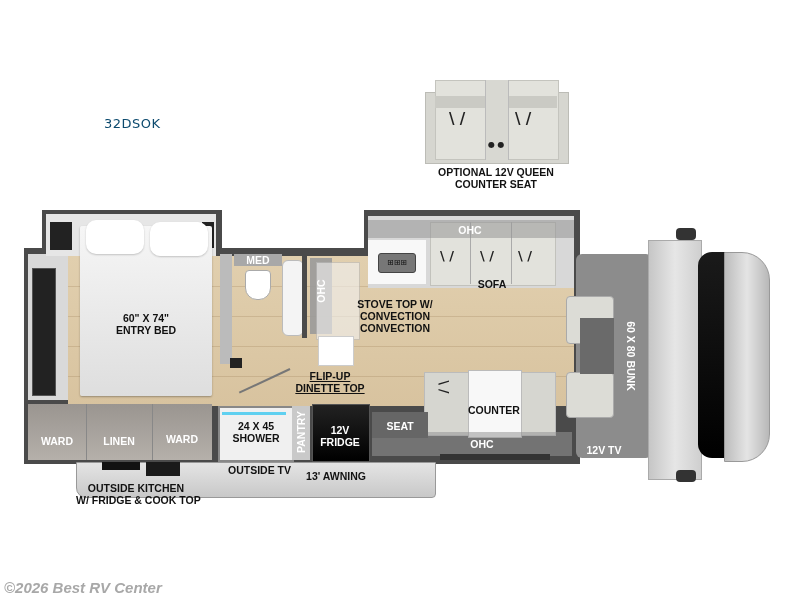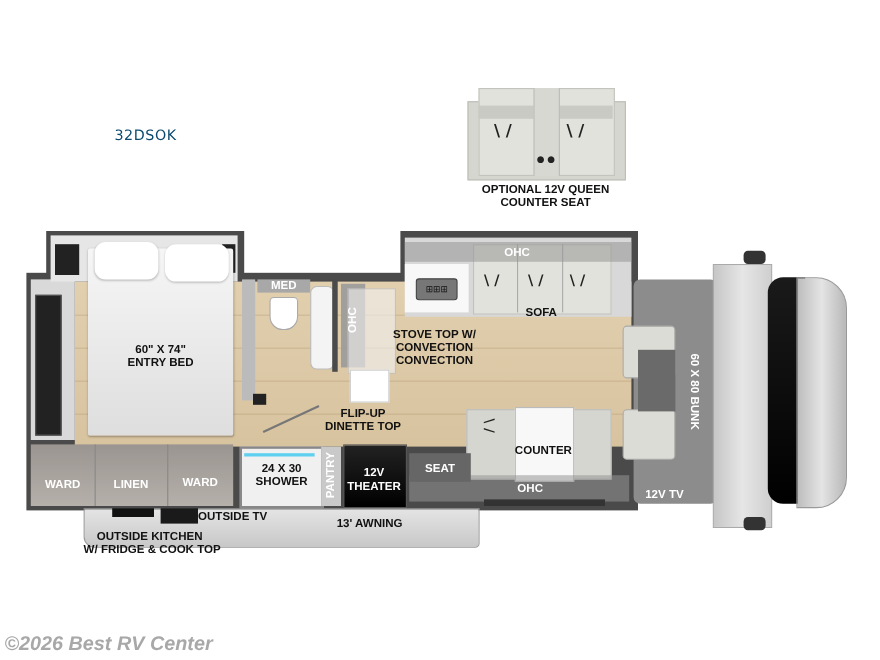--- a/index.html
+++ b/index.html
@@ -3,21 +3,21 @@
 <meta charset="utf-8">
 <style>
   html, body { margin:0; padding:0; background:#ffffff; }
   body { width:800px; height:600px; position:relative; overflow:hidden; font-family:"DejaVu Sans", sans-serif; }
   .abs { position:absolute; }
   .model-title { left:104px; top:72px; font-size:13px; color:#0c4a6e; letter-spacing:0.5px; font-family:"DejaVu Sans", sans-serif;margin-top:44px; }
   .lbl { position:absolute; font-family:"Liberation Sans", sans-serif; font-weight:bold; font-size:10.5px; line-height:12px; text-align:center; color:#111; white-space:nowrap; }
   .lbl.white { color:#fff; }
   .floor { background:linear-gradient(180deg,#e1cfae,#d8c39f); position:absolute; }
   .plank { position:absolute; left:0; right:0; height:1px; background:rgba(150,120,80,0.25); }
-  .copyright { left:4px; bottom:4px; font-size:18px; font-style:italic; font-weight:bold; color:#a8a8a8; font-family:"Liberation Sans", sans-serif; }
+  .copyright { left:4px; bottom:4px; font-size:15px; font-style:italic; font-weight:bold; color:#a8a8a8; font-family:"Liberation Sans", sans-serif; }
 </style>
 </head>
 <body>
 
 <div class="abs model-title">32DSOK</div>
 
 <div class="abs" style="left:425px;top:80px;width:142px;height:82px;">
   <div class="abs" style="left:0;top:12px;width:142px;height:70px;background:#d6d6d0;border:1px solid #bcbcb6;"></div>
   <div class="abs" style="left:10px;top:0;width:122px;height:78px;background:#e2e2dc;border:1px solid #c4c4be;"></div>
   <div class="abs" style="left:10px;top:16px;width:122px;height:12px;background:#cacac4;"></div>
@@ -63,21 +63,21 @@
   <div class="abs" style="left:234px;top:254px;width:48px;height:12px;background:#a8a8a8;"></div>
   <div class="lbl white" style="left:234px;top:254px;width:48px;">MED</div>
   <div class="abs" style="left:245px;top:270px;width:24px;height:28px;background:#fff;border:1px solid #aaa;border-radius:4px 4px 12px 12px;"></div>
   <div class="abs" style="left:282px;top:260px;width:20px;height:74px;background:#f4f4f4;border:1px solid #bbb;border-radius:6px;"></div>
   <div class="abs" style="left:302px;top:254px;width:5px;height:84px;background:#4a4a4a;"></div>
   <div class="abs" style="left:310px;top:258px;width:22px;height:76px;background:#9a9a9a;opacity:0.9;"></div>
   <div class="abs" style="left:316px;top:262px;width:42px;height:76px;background:#f2f2f2;border:1px solid #bbb;z-index:-0;opacity:0.6;"></div>
   <div class="lbl white" style="left:306px;top:285px;width:30px;transform:rotate(-90deg);">OHC</div>
   <div class="abs" style="left:318px;top:336px;width:34px;height:28px;background:#fff;border:1px solid #ccc;"></div>
   <div class="abs" style="left:234px;top:368px;width:56px;height:2px;background:#777;transform:rotate(-25deg);transform-origin:right;"></div>
-  <div class="lbl" style="left:290px;top:370px;width:80px;">
+  <div class="lbl" style="left:290px;top:370px;width:80px;text-decoration:underline;">
     <div>FLIP-UP</div>
     <div>DINETTE TOP</div>
   </div>
 
   <div class="abs" style="left:368px;top:216px;width:206px;height:72px;background:#d8d8d8;"></div>
   <div class="abs" style="left:368px;top:240px;width:58px;height:44px;background:#f8f8f8;"></div>
   <div class="abs" style="left:378px;top:253px;width:36px;height:18px;background:#777;border:1px solid #444;border-radius:3px;color:#111;font-size:8px;text-align:center;line-height:18px;">⊞⊞⊞</div>
   <div class="abs" style="left:430px;top:222px;width:124px;height:62px;background:#e2e2dc;border:1px solid #c2c2bc;"></div>
   <div class="abs" style="left:470px;top:222px;width:1px;height:62px;background:#aaa;"></div>
   <div class="abs" style="left:511px;top:222px;width:1px;height:62px;background:#aaa;"></div>
@@ -104,40 +104,40 @@
   <div class="abs" style="left:28px;top:404px;width:184px;height:56px;background:linear-gradient(180deg,#9a9590,#b5b0aa);"></div>
   <div class="abs" style="left:86px;top:404px;width:1px;height:56px;background:#888;"></div>
   <div class="abs" style="left:152px;top:404px;width:1px;height:56px;background:#888;"></div>
   <div class="lbl white" style="left:28px;top:435px;width:58px;">WARD</div>
   <div class="lbl white" style="left:86px;top:435px;width:66px;">LINEN</div>
   <div class="lbl white" style="left:152px;top:433px;width:60px;">WARD</div>
 
   <div class="abs" style="left:218px;top:406px;width:72px;height:52px;background:#f0f0f0;border:2px solid #888;"></div>
   <div class="abs" style="left:222px;top:412px;width:64px;height:3px;background:#5fd0f0;"></div>
   <div class="lbl" style="left:218px;top:420px;width:76px;">
-    <div>24 X 30</div>
+    <div>24 X 45</div>
     <div>SHOWER</div>
   </div>
 
   <div class="abs" style="left:292px;top:406px;width:18px;height:54px;background:#c9c9c9;"></div>
   <div class="lbl white" style="left:274px;top:426px;width:54px;transform:rotate(-90deg);">PANTRY</div>
 
   <div class="abs" style="left:312px;top:404px;width:56px;height:56px;background:linear-gradient(180deg,#222,#000);border:1px solid #555;"></div>
   <div class="lbl white" style="left:312px;top:424px;width:56px;">
     <div>12V</div>
-    <div>THEATER</div>
+    <div>FRIDGE</div>
   </div>
 
   <div class="abs" style="left:372px;top:412px;width:56px;height:26px;background:#666;"></div>
   <div class="lbl white" style="left:372px;top:420px;width:56px;">SEAT</div>
 
   <div class="abs" style="left:76px;top:462px;width:358px;height:34px;background:linear-gradient(180deg,#e4e4e4,#c8c8c8);border:1px solid #999;border-radius:0 0 4px 10px;"></div>
   <div class="abs" style="left:102px;top:462px;width:38px;height:8px;background:#111;"></div>
   <div class="abs" style="left:146px;top:462px;width:34px;height:14px;background:#1a1a1a;"></div>
-  <div class="lbl" style="left:180px;top:464px;width:60px;">OUTSIDE TV</div>
+  <div class="lbl" style="left:180px;top:464px;width:60px;padding-left:48px;">OUTSIDE TV</div>
   <div class="lbl" style="left:296px;top:470px;width:80px;">13' AWNING</div>
   <div class="lbl" style="left:76px;top:482px;width:120px;">
     <div>OUTSIDE KITCHEN</div>
     <div>W/ FRIDGE &amp; COOK TOP</div>
   </div>
 
   <div class="abs" style="left:576px;top:254px;width:76px;height:204px;background:#8c8c8c;border-radius:6px;"></div>
   <div class="abs" style="left:566px;top:296px;width:46px;height:46px;background:#dcdcd6;border:1px solid #aaa;border-radius:4px;"></div>
   <div class="abs" style="left:566px;top:372px;width:46px;height:44px;background:#dcdcd6;border:1px solid #aaa;border-radius:4px;"></div>
   <div class="abs" style="left:580px;top:318px;width:34px;height:56px;background:#6a6a6a;"></div>

